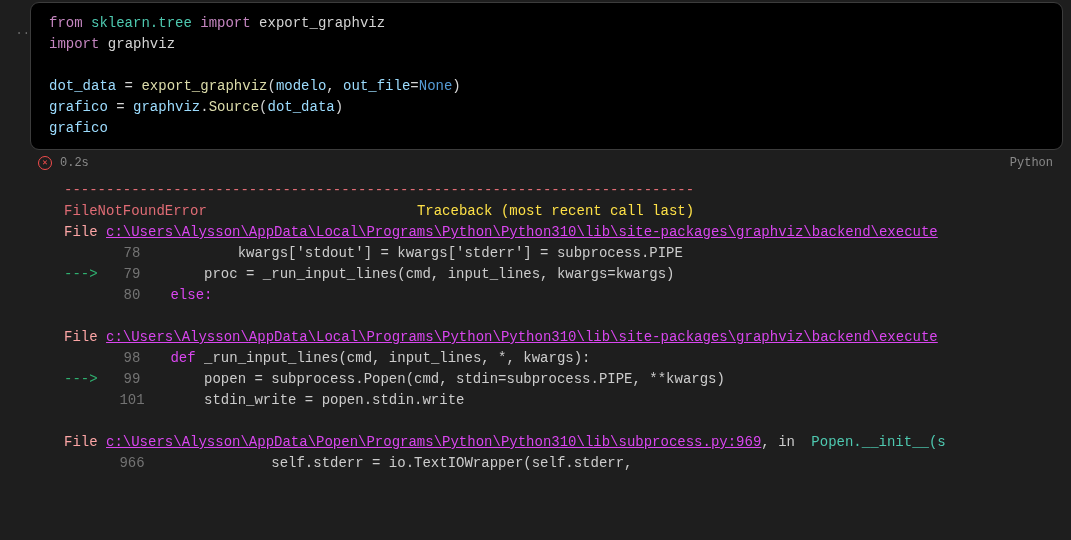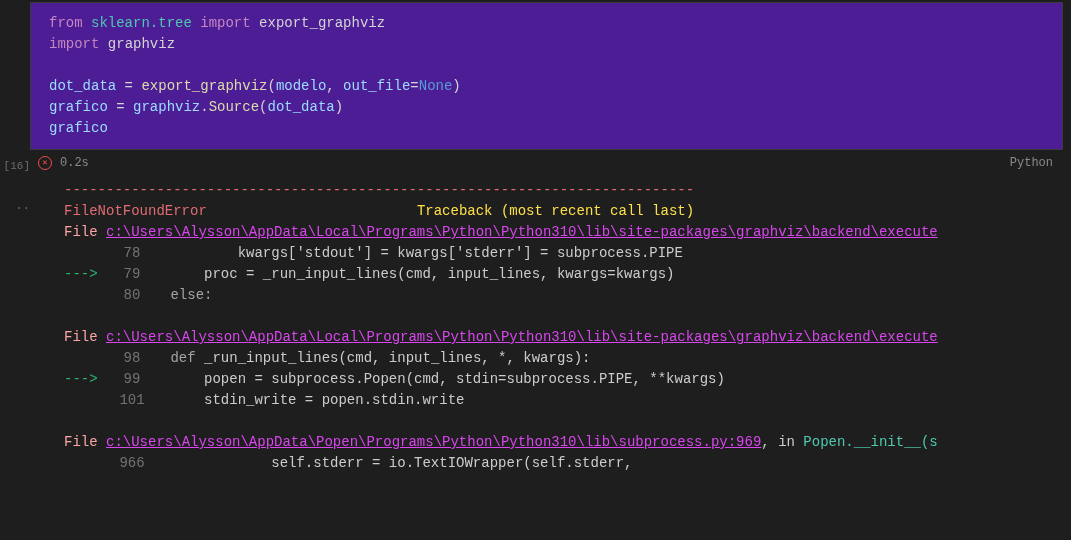--- a/index.html
+++ b/index.html
@@ -9,25 +9,25 @@
     font-family: 'Consolas', 'Courier New', monospace;
     font-size: 14px;
     line-height: 1.5;
     width: 1071px;
     height: 540px;
     overflow: hidden;
     position: relative;
   }
   .code-cell {
     border: 1px solid #3c3c3c;
-    border-radius: 1px;
+    border-radius: 9px;
     flex: 1;
     padding: 10px 18px;
     margin: 2px 8px 0 0;
-    background: #4c1d95;
+    background: #000000;
   }
   pre { white-space: pre; font-family: inherit; }
   .kw { color: #c586c0; }
   .mod { color: #4ec9b0; }
   .fn { color: #dcdcaa; }
   .const { color: #569cd6; }
   .var { color: #9cdcfe; }
   .plain { color: #d4d4d4; }
   .statusbar {
     display: flex;
@@ -50,33 +50,32 @@
     font-size: 14px;
   }
   .dash { color: #e06c75; letter-spacing: 0; }
   .err-name { color: #e06c75; }
   .tb { color: #fde047; }
   .file-label { color: #fca5a5; }
   .file-link { color: #d946ef; text-decoration: underline; cursor: pointer; }
   .lineno { color: #737373; display: inline-block; width: 56px; text-align: center; padding-right: 4px;}
   .arrow { color: #2fb170; }
   .code-out { color: #cccccc; }
-  .py-kw { color: #a3a3a3; }
-  .py-call { color: #4ec9b0; }
+  .py-kw { color: #d946ef; }
+  .py-call { color: #4ec9b0; margin-left: 8px; }
   .dots { color: #6a6a6a; padding-left: 4px; font-size: 12px;}
   .cell-wrap { display:flex; }
   .left-col { width:30px; flex-shrink:0; text-align:right; color:#6e6e6e; font-size:11px;}
   .gutter-label { padding-top:158px; }
 </style>
 </head>
 <body>
 
 <div class="cell-wrap">
   <div class="left-col">
-    <div class="gutter-label">[16]</div>
     <div class="dots" style="padding-top:22px;">..</div>
   </div>
   <div style="flex:1;">
 
     <div class="code-cell">
       <pre><span class="kw">from</span> <span class="mod">sklearn.tree</span> <span class="kw">import</span> <span class="plain">export_graphviz</span>
 <span class="kw">import</span> <span class="plain">graphviz</span>
 
 <span class="var">dot_data</span><span class="plain"> = </span><span class="fn">export_graphviz</span><span class="plain">(</span><span class="var">modelo</span><span class="plain">, </span><span class="var">out_file</span><span class="plain">=</span><span class="const">None</span><span class="plain">)</span>
 <span class="var">grafico</span><span class="plain"> = </span><span class="var">graphviz</span><span class="plain">.</span><span class="fn">Source</span><span class="plain">(</span><span class="var">dot_data</span><span class="plain">)</span>

